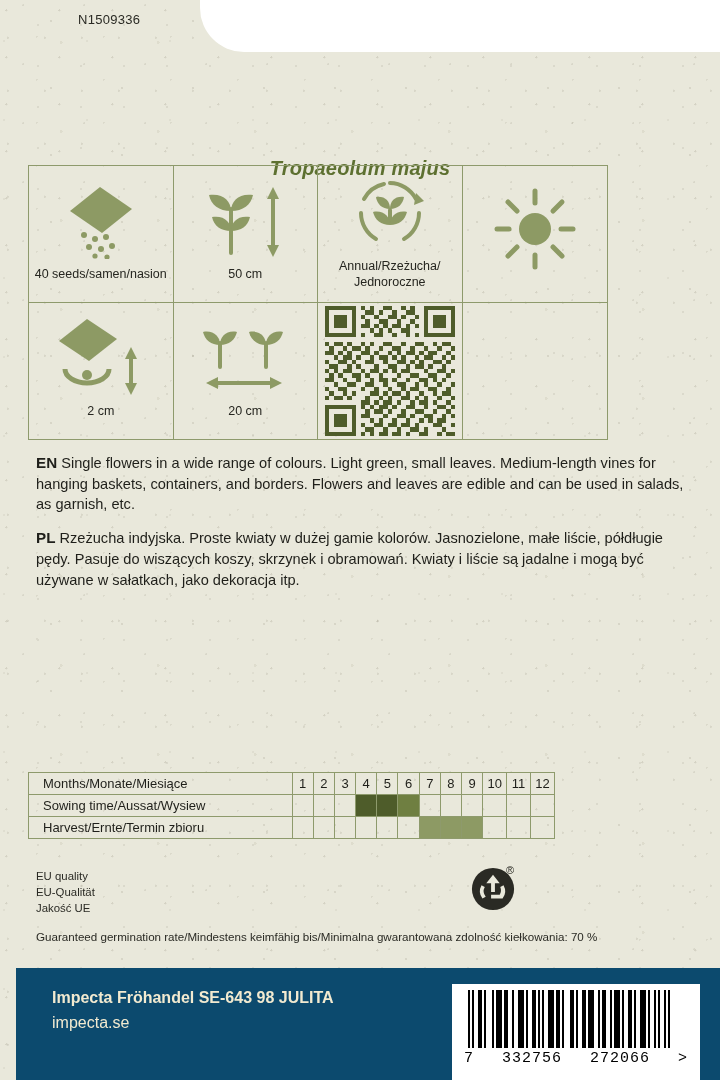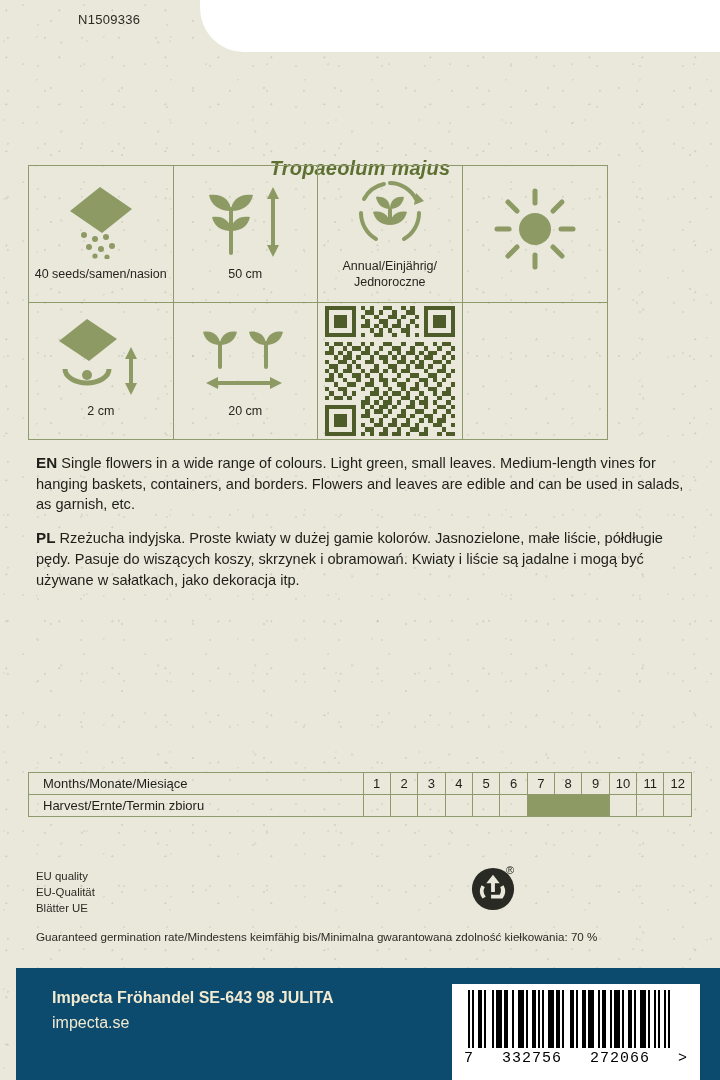--- a/index.html
+++ b/index.html
@@ -83,21 +83,21 @@
   .desc {
     position:absolute; left:36px; top:452px; width:650px;
     color:#1f1f1a;
     font-size:14.6px; line-height:1.42;
   }
   .desc p { margin:0 0 12px 0; }
   .desc .lang { font-weight:bold; font-size:15.2px; }
 
   
   .cal {
-    position:absolute; left:28px; top:772px; width:664px;
+    position:absolute; left:28px; top:772px; width:527px;
     border-collapse:collapse;
     font-size:13px; color:#1f1f1a;
   }
   .cal td, .cal th {
     border:1px solid #8e9a6c;
     height:22px;
     text-align:center;
     font-weight:normal;
     padding:1px 2px;
   }
@@ -219,21 +219,21 @@
           <g fill="#8d9a64">
             <path d="M66 18 l8 8 -10 4 z"></path>
             <path d="M40 34 c-8 0 -13 -5 -14 -12 9 -1 14 4 14 12 z"></path>
             <path d="M40 34 c8 0 13 -5 14 -12 -9 -1 -14 4 -14 12 z"></path>
             <rect x="38" y="33" width="4" height="16" rx="2"></rect>
             <path d="M40 50 c-9 0 -15 -5 -17 -13 10 -2 17 4 17 13 z"></path>
             <path d="M40 50 c9 0 15 -5 17 -13 -10 -2 -17 4 -17 13 z"></path>
           </g>
         </svg>
       </div>
-      <div class="cap" style="white-space:pre-line">Annual/Einjährig/
+      <div class="cap" style="white-space:pre-line">Annual/Rzeżucha/
 Jednoroczne</div>
     </div>
 
     <div class="cell">
       <div class="art">
         <svg width="84" height="84" viewBox="0 0 84 84">
           <circle cx="42" cy="42" r="16" fill="#8d9a64"></circle>
           <g stroke="#8d9a64" stroke-width="5" stroke-linecap="round">
             <line x1="42" y1="4" x2="42" y2="16"></line>
             <line x1="42" y1="68" x2="42" y2="80"></line>
@@ -548,41 +548,56 @@
       <th class="m">5</th>
       <th class="m">6</th>
       <th class="m">7</th>
       <th class="m">8</th>
       <th class="m">9</th>
       <th class="m">10</th>
       <th class="m">11</th>
       <th class="m">12</th>
     </tr>
     <tr>
+      <td class="rowlabel">Sowing time/Aussat/Wysiew</td>
+      <td class="m"></td>
+      <td class="m"></td>
+      <td class="m"></td>
+      <td class="m fill-dark"></td>
+      <td class="m fill-dark"></td>
+      <td class="m fill-mid"></td>
+      <td class="m"></td>
+      <td class="m"></td>
+      <td class="m"></td>
+      <td class="m"></td>
+      <td class="m"></td>
+      <td class="m"></td>
+    </tr>
+    <tr>
       <td class="rowlabel">Harvest/Ernte/Termin zbioru</td>
       <td class="m"></td>
       <td class="m"></td>
       <td class="m"></td>
       <td class="m"></td>
       <td class="m"></td>
       <td class="m"></td>
       <td class="m fill-light"></td>
       <td class="m fill-light"></td>
       <td class="m fill-light"></td>
       <td class="m"></td>
       <td class="m"></td>
       <td class="m"></td>
     </tr>
   </tbody>
     </table>
 
   <div class="euq">
     <div>EU quality</div>
     <div>EU-Qualität</div>
-    <div>Blätter UE</div>
+    <div>Jakość UE</div>
   </div>
 
   <svg class="recycle" viewBox="0 0 48 48">
     <circle cx="24" cy="24" r="22" fill="#2a2a24"></circle>
     <path d="M24 9 l7 9 h-5 v9 h-4 v-9 h-5 z" fill="#e9e8db"></path>
     <path d="M13 34 a13 13 0 0 1 -1 -14 l3.4 2 a9 9 0 0 0 1 10 z" fill="#e9e8db"></path>
     <path d="M35 20 a13 13 0 0 1 -1 14 l-12 0 v-4 l9 0 a9 9 0 0 0 0.6 -8 z" fill="#e9e8db"></path>
   </svg>
   <div class="reg">®</div>
 

